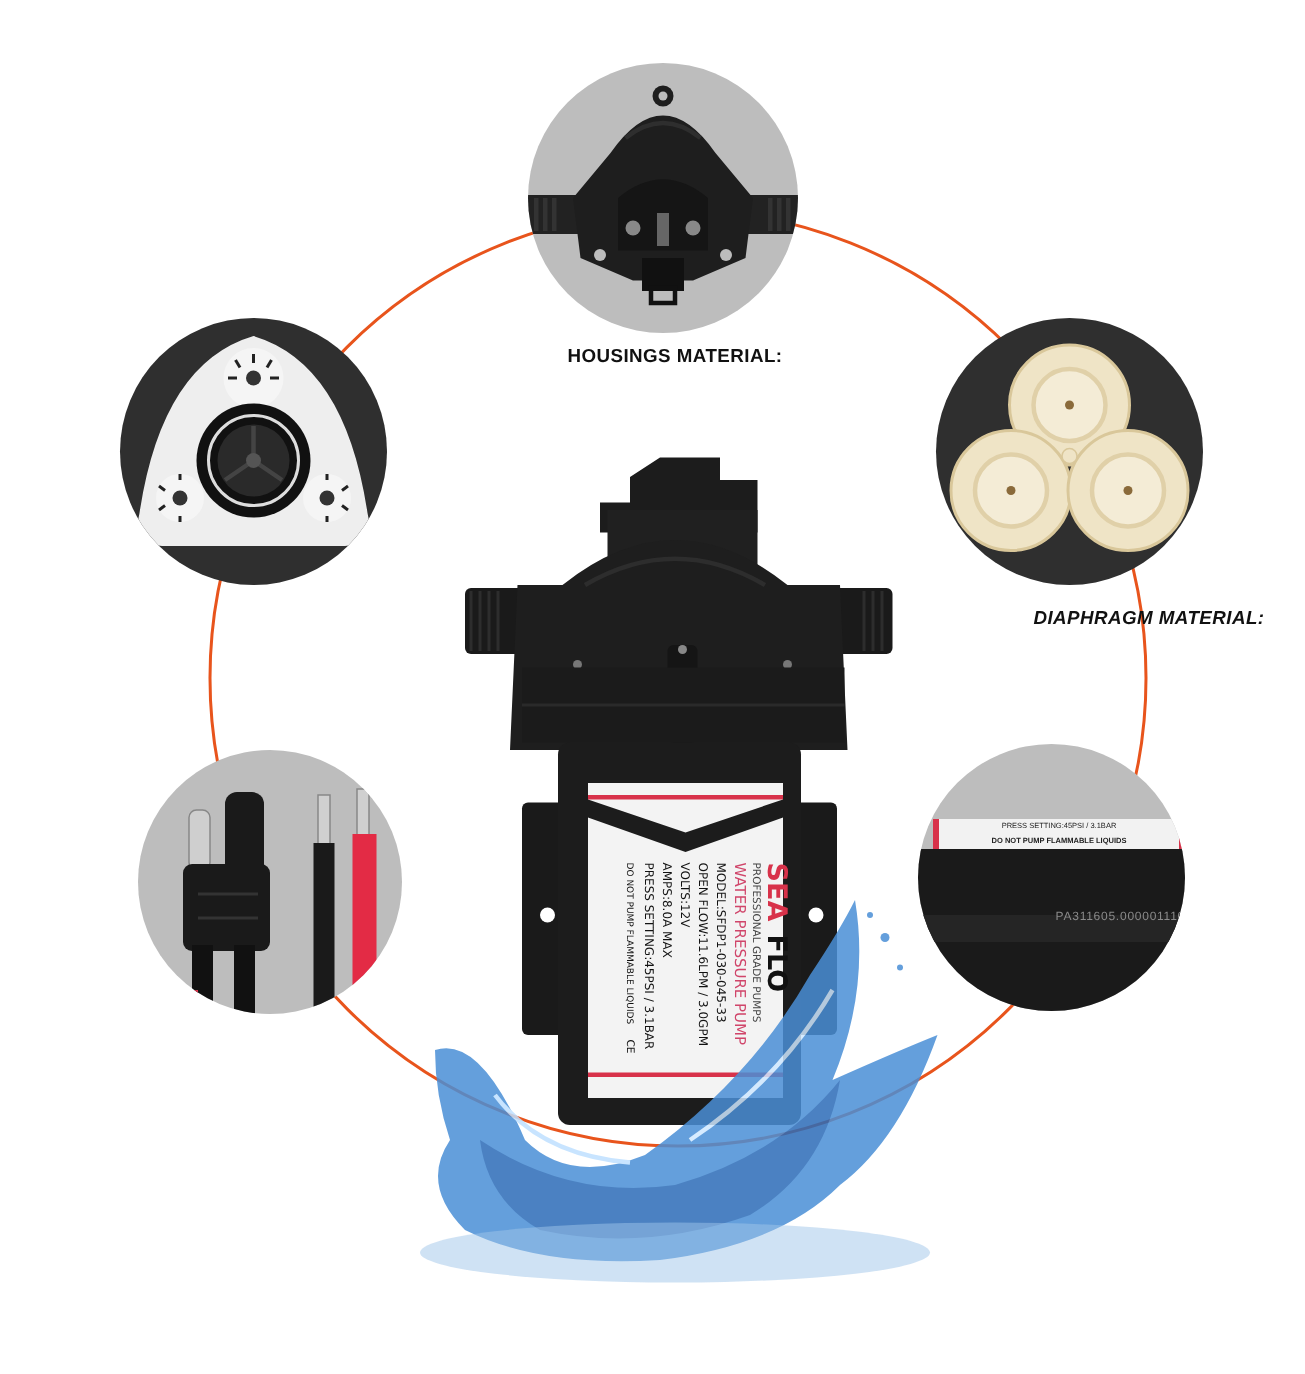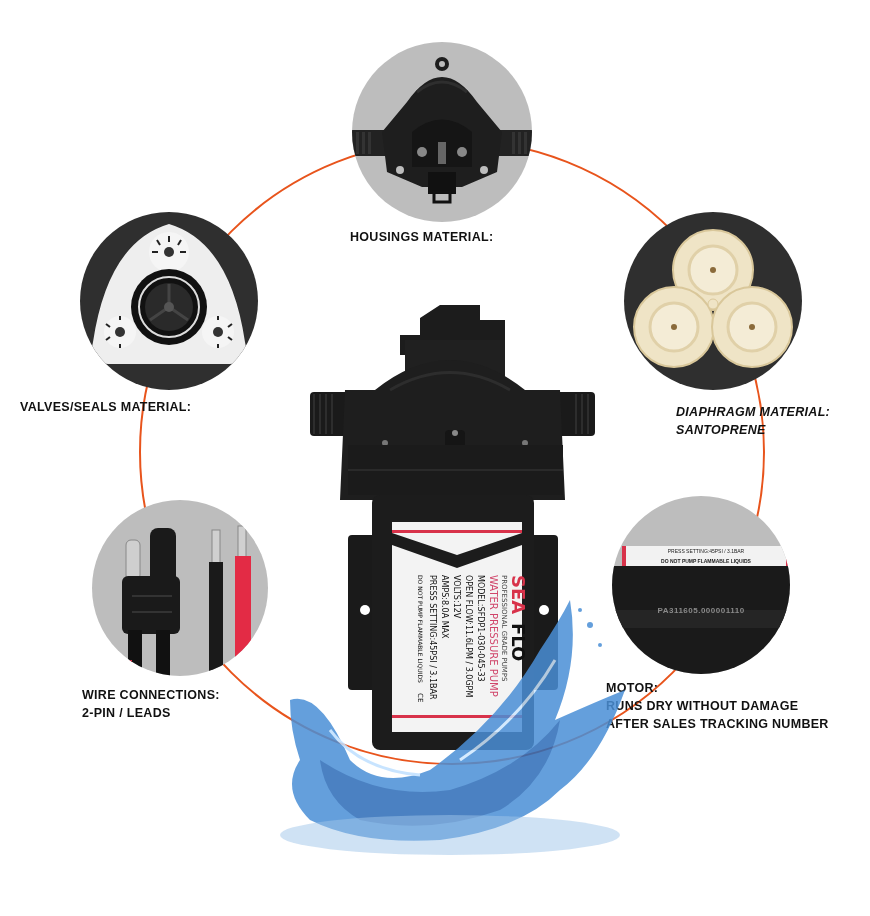--- a/index.html
+++ b/index.html
@@ -1,21 +1,21 @@
 <!DOCTYPE html>
 <html><head>
 <meta charset="utf-8">
 <style>
   html, body { margin: 0; padding: 0; background: #ffffff; }
   body { width: 870px; height: 916px; position: relative; overflow: hidden;
          font-family: "Liberation Sans", "DejaVu Sans", sans-serif; }
   .stage { position: absolute; left: 0; top: 0; width: 870px; height: 916px; }
   .ring { position: absolute; left: 0; top: 0; }
   .feature-circle { position: absolute; border-radius: 50%; overflow: hidden; }
-  .caption { position: absolute; text-align: left; font-weight: bold;
+  .caption { position: absolute; text-align: center; font-weight: bold;
              font-size: 12.5px; letter-spacing: 0.3px; color: #111; line-height: 18px;
              text-transform: uppercase; white-space: nowrap; }
   .caption span { display: block; }
   .pump { position: absolute; left: 0; top: 0; }
   .label-text { font-family: "DejaVu Sans", sans-serif; }
 </style>
 </head>
 <body>
 
 <div class="stage">
@@ -81,21 +81,20 @@
           <line x1="40" y1="104" x2="40" y2="108"></line>
           <line x1="40" y1="136" x2="40" y2="132"></line>
         <line x1="152" y1="112" x2="148" y2="115"></line>
           <line x1="152" y1="128" x2="148" y2="125"></line>
           <line x1="138" y1="104" x2="138" y2="108"></line>
           <line x1="138" y1="136" x2="138" y2="132"></line>
       </g>
     </svg>
   </div>
   <div class="caption" style="left:20px; top:398px; width:200px;">
-    <span>VALVES/SEALS MATERIAL:</span>
   </div>
 
   <div class="feature-circle" style="left:624px; top:212px; width:178px; height:178px; background:#2f2f2f;">
     <svg width="178" height="178" viewBox="0 0 178 178">
       <g fill="#efe4c6" stroke="#d9c79a" stroke-width="2">
         <circle cx="89" cy="58" r="40"></circle>
         <circle cx="50" cy="115" r="40"></circle>
         <circle cx="128" cy="115" r="40"></circle>
       </g>
       <g fill="#f4ecd6" stroke="#e0d0a8" stroke-width="3">
@@ -106,58 +105,48 @@
       <g fill="#8a6a3a">
         <circle cx="89" cy="58" r="3"></circle>
           <circle cx="50" cy="115" r="3"></circle>
           <circle cx="128" cy="115" r="3"></circle>
       </g>
       <circle cx="89" cy="92" r="5" fill="#efe4c6" stroke="#d9c79a"></circle>
     </svg>
   </div>
   <div class="caption" style="left:676px; top:403px; width:180px;font-style:italic;">
     <span>DIAPHRAGM MATERIAL:</span>
-    <span>SANTOPRENE</span>
   </div>
 
   <div class="feature-circle" style="left:92px; top:500px; width:176px; height:176px; background:#bdbdbd;">
     <svg width="176" height="176" viewBox="0 0 176 176">
       <rect x="34" y="40" width="14" height="40" rx="5" fill="#cfcfcf" stroke="#888"></rect>
       <rect x="58" y="28" width="26" height="60" rx="8" fill="#1a1a1a"></rect>
       <rect x="30" y="76" width="58" height="58" rx="6" fill="#1a1a1a"></rect>
       <line x1="40" y1="96" x2="80" y2="96" stroke="#333" stroke-width="2"></line>
       <line x1="40" y1="112" x2="80" y2="112" stroke="#333" stroke-width="2"></line>
       <rect x="36" y="130" width="14" height="50" fill="#111"></rect>
       <rect x="64" y="130" width="14" height="50" fill="#111"></rect>
       <rect x="30" y="160" width="10" height="20" fill="#d8324a"></rect>
       <rect x="120" y="30" width="8" height="34" fill="#d0d0d0" stroke="#888"></rect>
       <rect x="117" y="62" width="14" height="120" fill="#1a1a1a"></rect>
       <rect x="146" y="26" width="8" height="32" fill="#d0d0d0" stroke="#888"></rect>
       <rect x="143" y="56" width="16" height="120" fill="#e32b45"></rect>
     </svg>
   </div>
-  <div class="caption" style="left:82px; top:686px; width:180px;">
-    <span>WIRE CONNECTIONS:</span>
-    <span>2-PIN / LEADS</span>
-  </div>
 
   <div class="feature-circle" style="left:612px; top:496px; width:178px; height:178px; background:#bdbdbd;">
     <div style="position:absolute; left:10px; top:50px; width:160px; height:20px; background:#f2f2f2; border-left:4px solid #d8324a; border-right:4px solid #d8324a; font-size:5px; color:#222; text-align:center; line-height:10px;">
       <div>PRESS SETTING:45PSI / 3.1BAR</div>
       <div style="font-weight:bold;">DO NOT PUMP FLAMMABLE LIQUIDS</div>
     </div>
     <div style="position:absolute; left:0; top:70px; width:178px; height:108px; background:#1a1a1a;">
       <div style="position:absolute; left:0; top:44px; width:178px; height:18px; background:#252525;"></div>
-      <div style="position:absolute; left:0; top:40px; width:178px; text-align:center; color:#8a8a8a; font-size:8px; letter-spacing:0.5px;font-weight:bold;">PA311605.000001110</div>
+      <div style="position:absolute; left:0; top:40px; width:178px; text-align:right; color:#8a8a8a; font-size:8px; letter-spacing:0.5px;">PA311605.000001110</div>
     </div>
-  </div>
-  <div class="caption" style="left:606px; top:679px; width:250px;">
-    <span>MOTOR:</span>
-    <span>RUNS DRY WITHOUT DAMAGE</span>
-    <span>AFTER SALES TRACKING NUMBER</span>
   </div>
 
   <svg class="pump" width="870" height="916">
 
     <path d="M420 318 L440 305 L480 305 L480 320 L505 320 L505 355 L400 355 L400 335 L420 335 Z" fill="#1c1c1c"></path>
     <rect x="405" y="340" width="100" height="40" fill="#202020"></rect>
 
     <rect x="310" y="392" width="45" height="44" rx="4" fill="#1a1a1a"></rect>
     <rect x="545" y="392" width="50" height="44" rx="4" fill="#1a1a1a"></rect>
     <g stroke="#2d2d2d" stroke-width="2">

